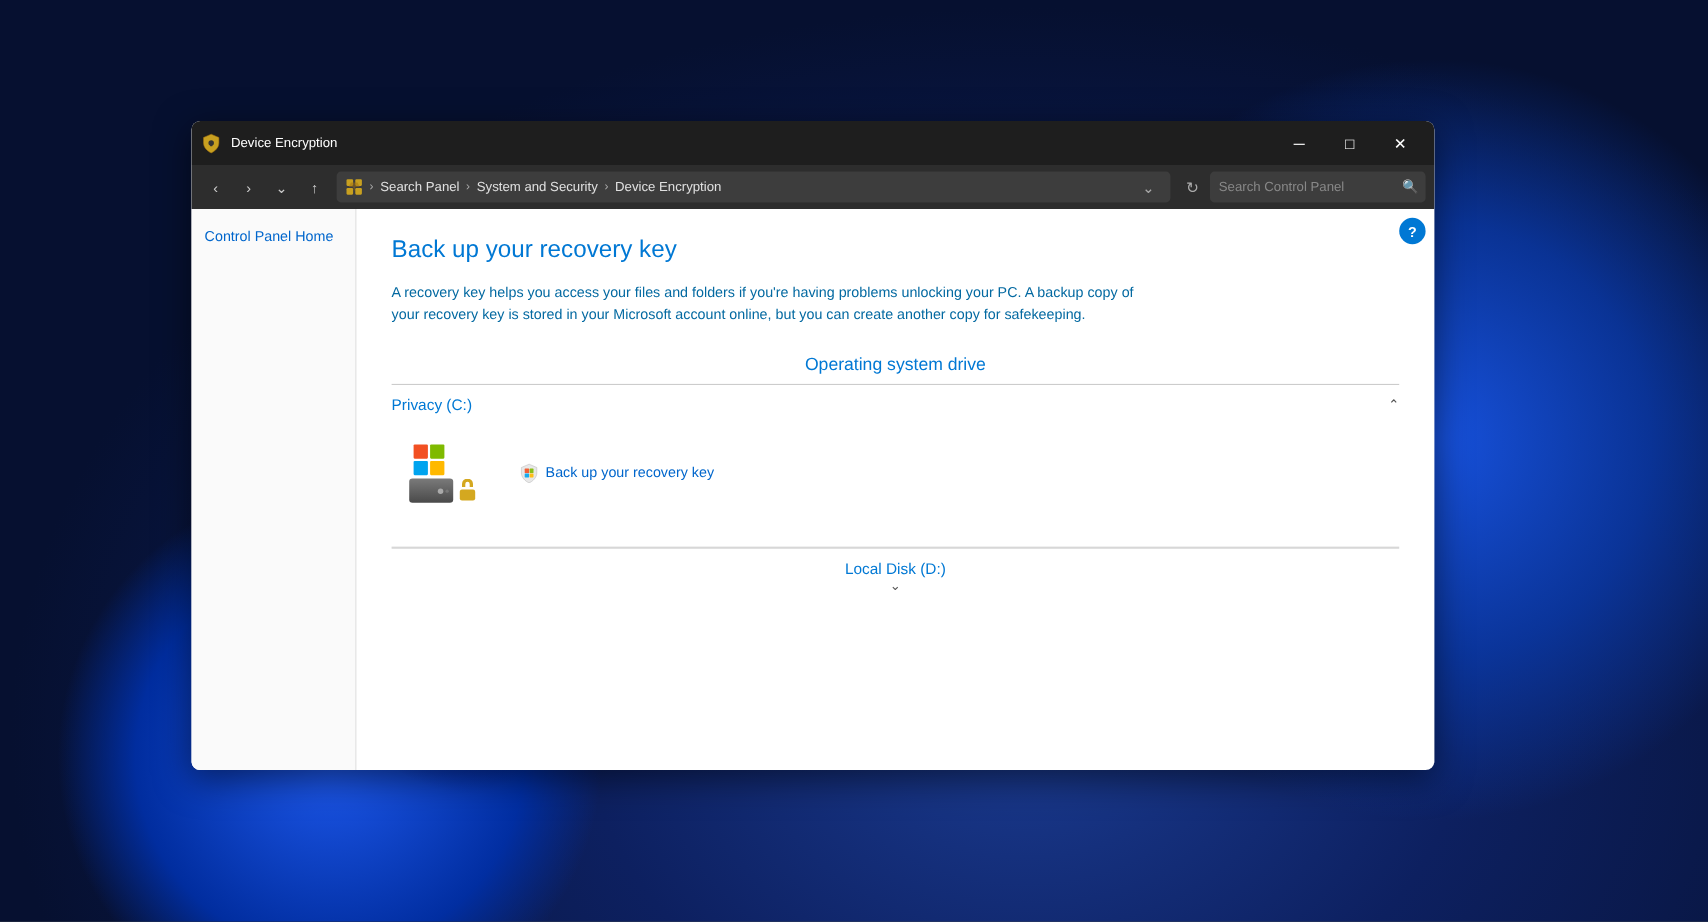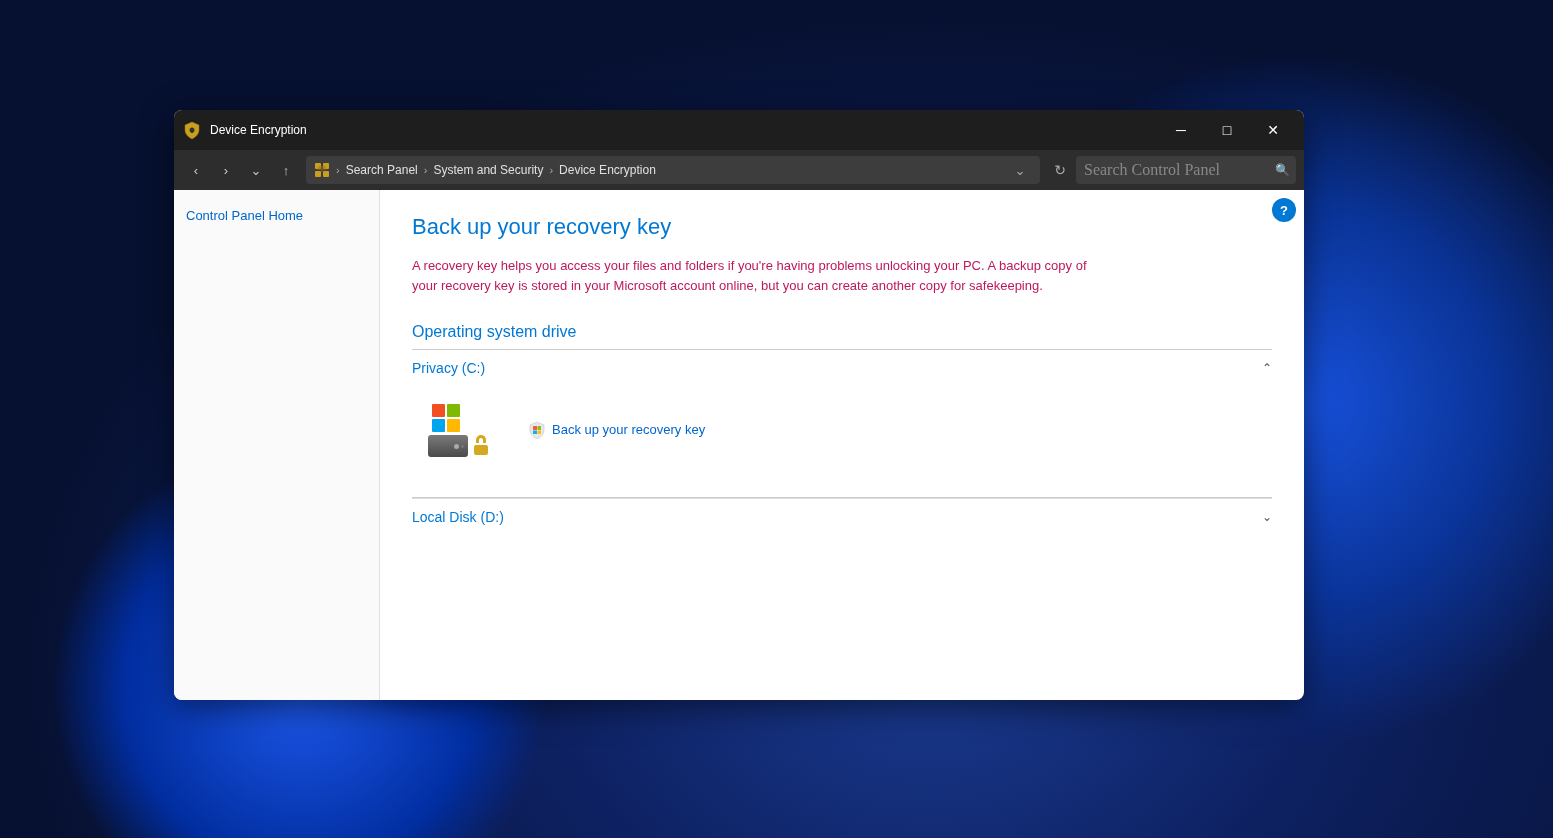--- a/index.html
+++ b/index.html
@@ -186,30 +186,29 @@
       color: #aaa;
       cursor: pointer;
       border-radius: 4px;
       display: flex;
       align-items: center;
       justify-content: center;
       font-size: 14px;
     }
 
     .search-box {
-      width: 220px;
+      width: 196px;
       height: 28px;
       background: #3d3d3d;
       border: none;
       border-radius: 4px;
       color: #aaa;
-      font-size: 16px;
+      font-size: 12px;
       padding: 0 28px 0 8px;
       outline: none;
-      font-family: Liberation Serif, serif;
     }
 
     .search-box::placeholder {
       color: #888;
     }
 
     .search-wrapper {
       position: relative;
       display: flex;
       align-items: center;
@@ -227,21 +226,21 @@
 
     
     .content-area {
       display: flex;
       flex: 1;
       overflow: hidden;
     }
 
     
     .sidebar {
-      width: 206px;
+      width: 150px;
       padding: 16px 12px;
       border-right: 1px solid #e0e0e0;
       flex-shrink: 0;
       background: #fafafa;
     }
 
     .sidebar-link {
       color: #0066cc;
       font-size: 13px;
       cursor: pointer;
@@ -286,41 +285,42 @@
 
     .page-title {
       font-size: 22px;
       color: #0078d4;
       font-weight: 400;
       margin-bottom: 16px;
     }
 
     .page-description {
       font-size: 13px;
-      color: #be185d;
+      color: #0369a1;
       line-height: 1.5;
       margin-bottom: 28px;
       max-width: 700px;
     }
 
     .section-heading {
       font-size: 16px;
       color: #0078d4;
       font-weight: 400;
       margin-bottom: 8px;
     }
 
     .section-divider {
       border: none;
       border-top: 1px solid #ccc;
       margin-bottom: 0;
     }
 
     .drive-section {
       margin-bottom: 24px;
+      text-align: center;
     }
 
     .drive-header {
       display: flex;
       align-items: center;
       justify-content: space-between;
       padding: 10px 0;
       cursor: pointer;
     }
 
@@ -447,20 +447,21 @@
       margin-top: 8px;
     }
 
     .local-disk-header {
       display: flex;
       align-items: center;
       justify-content: space-between;
       padding: 10px 0;
       cursor: pointer;
       border-top: 1px solid #ddd;
+      flex-direction: column;
     }
 
     .local-disk-title {
       font-size: 14px;
       color: #0078d4;
       font-weight: 400;
     }
 
     
     .main-content::-webkit-scrollbar {

